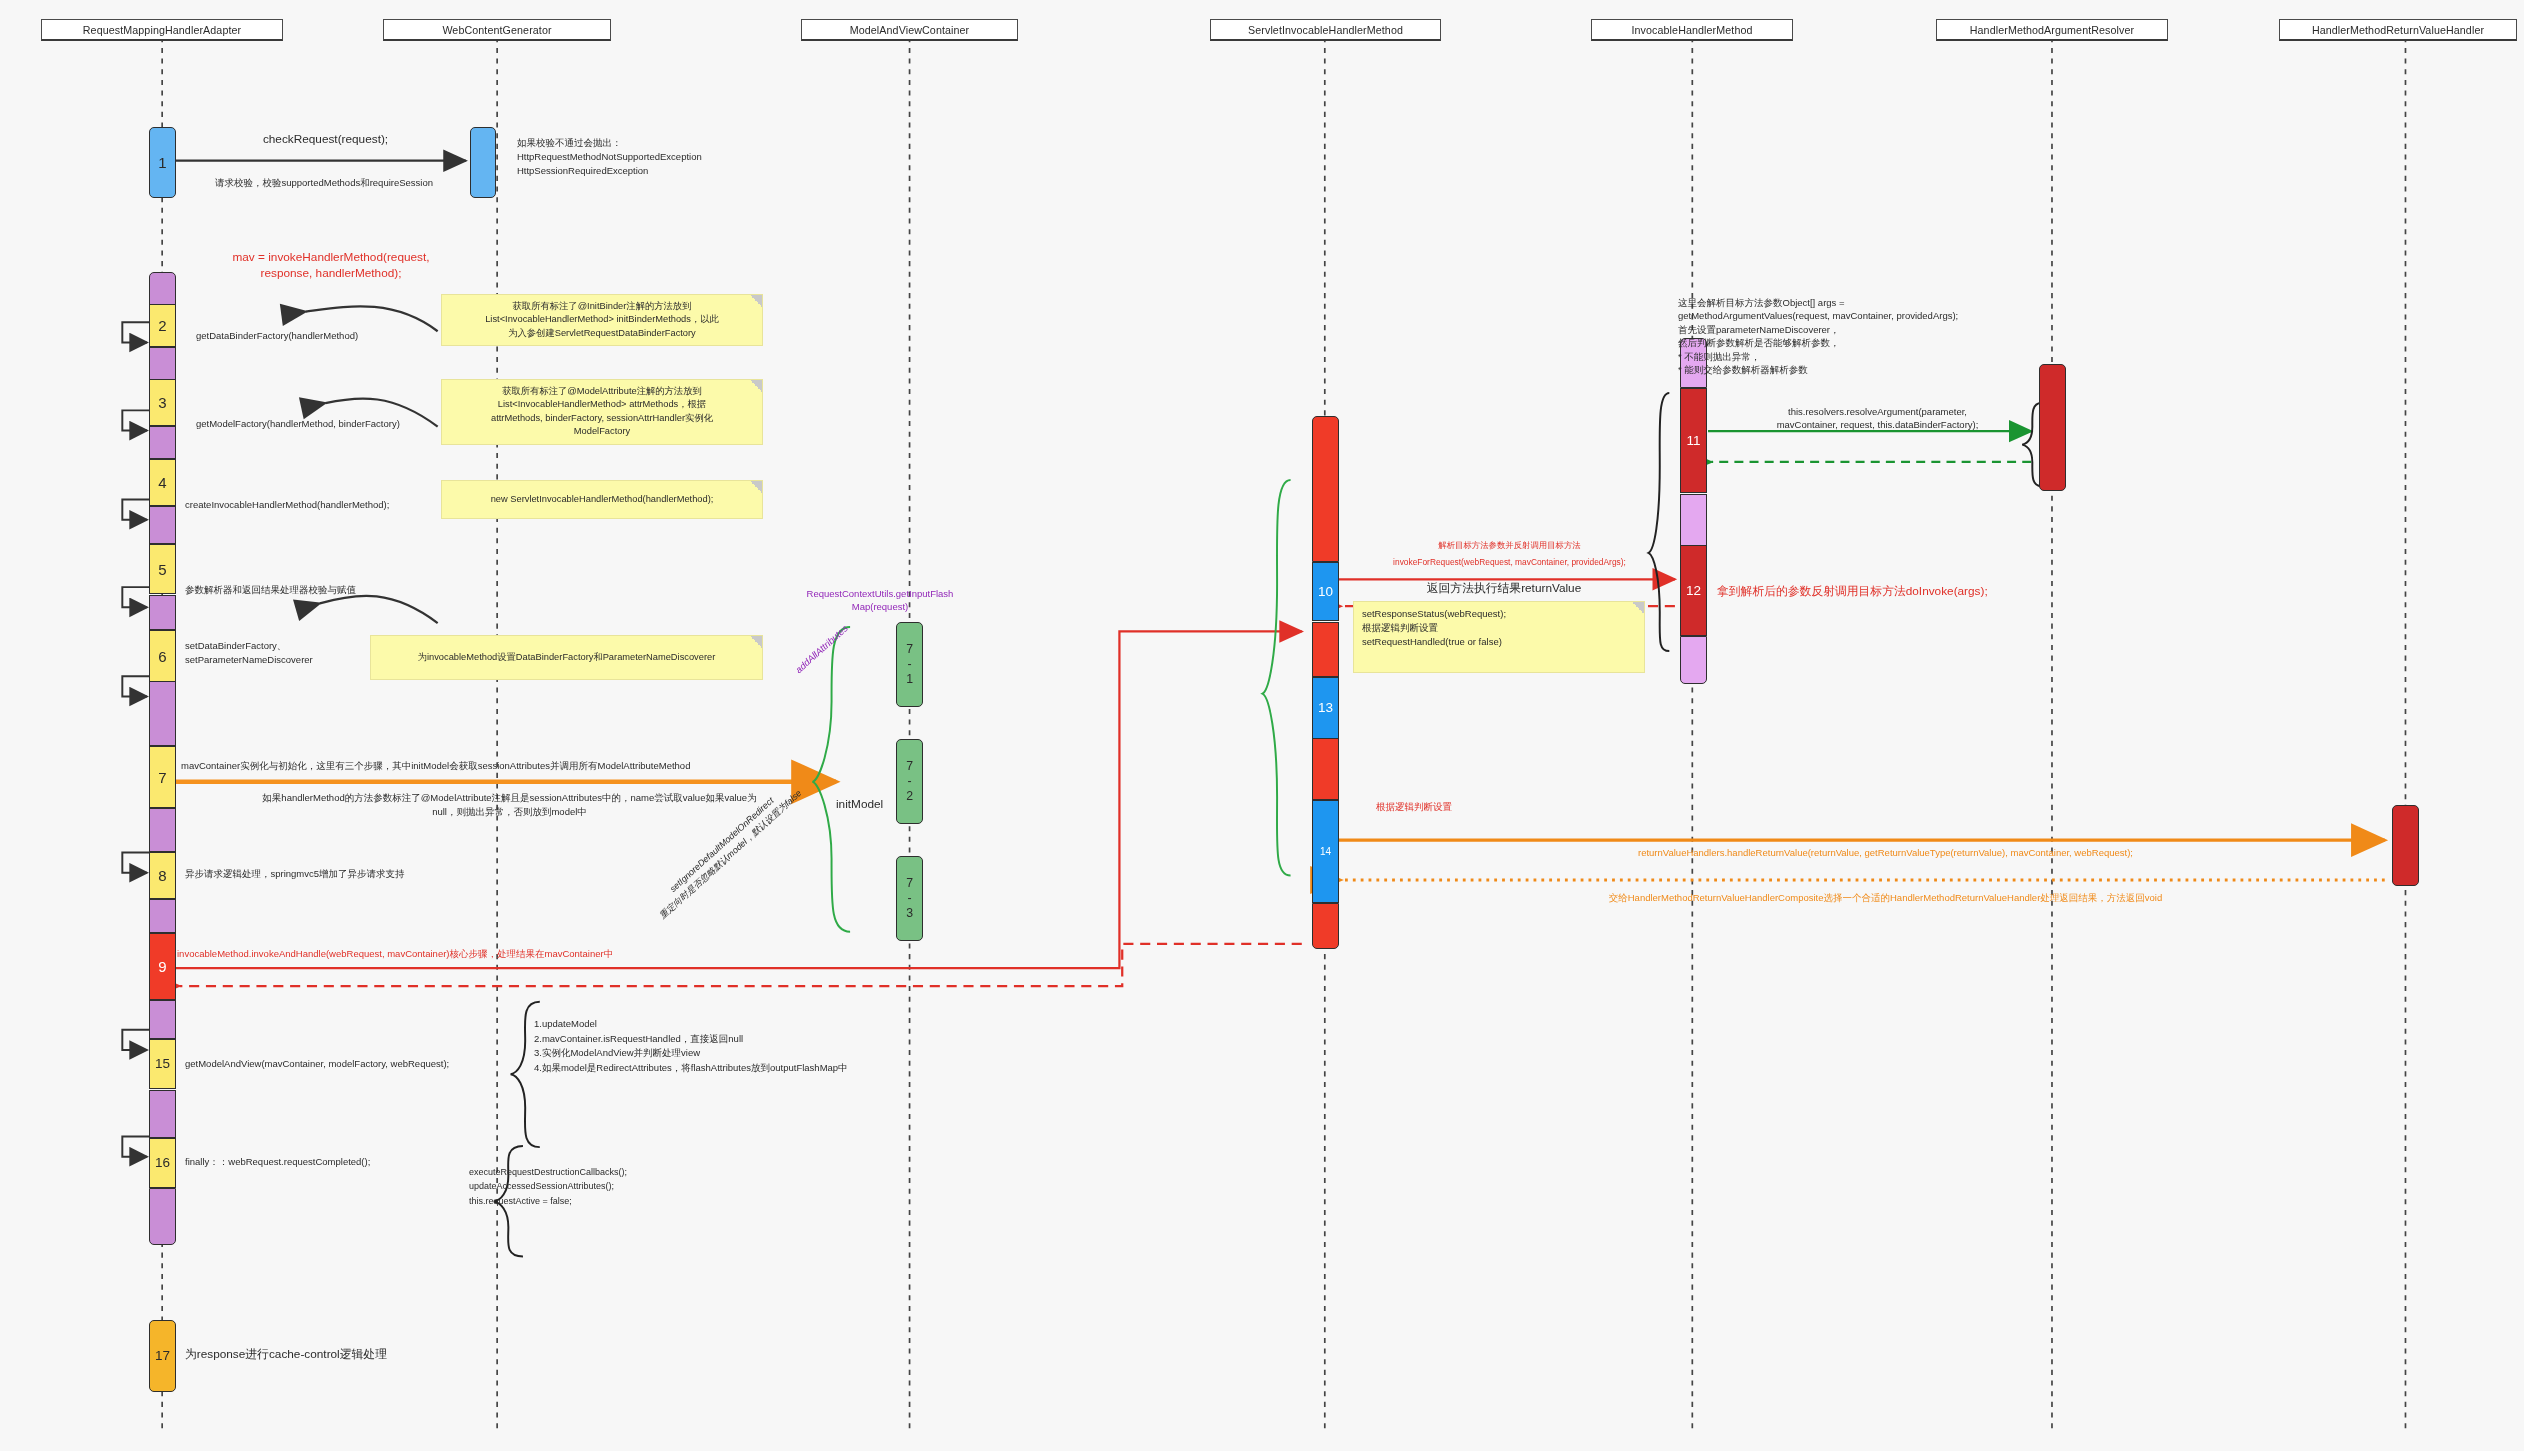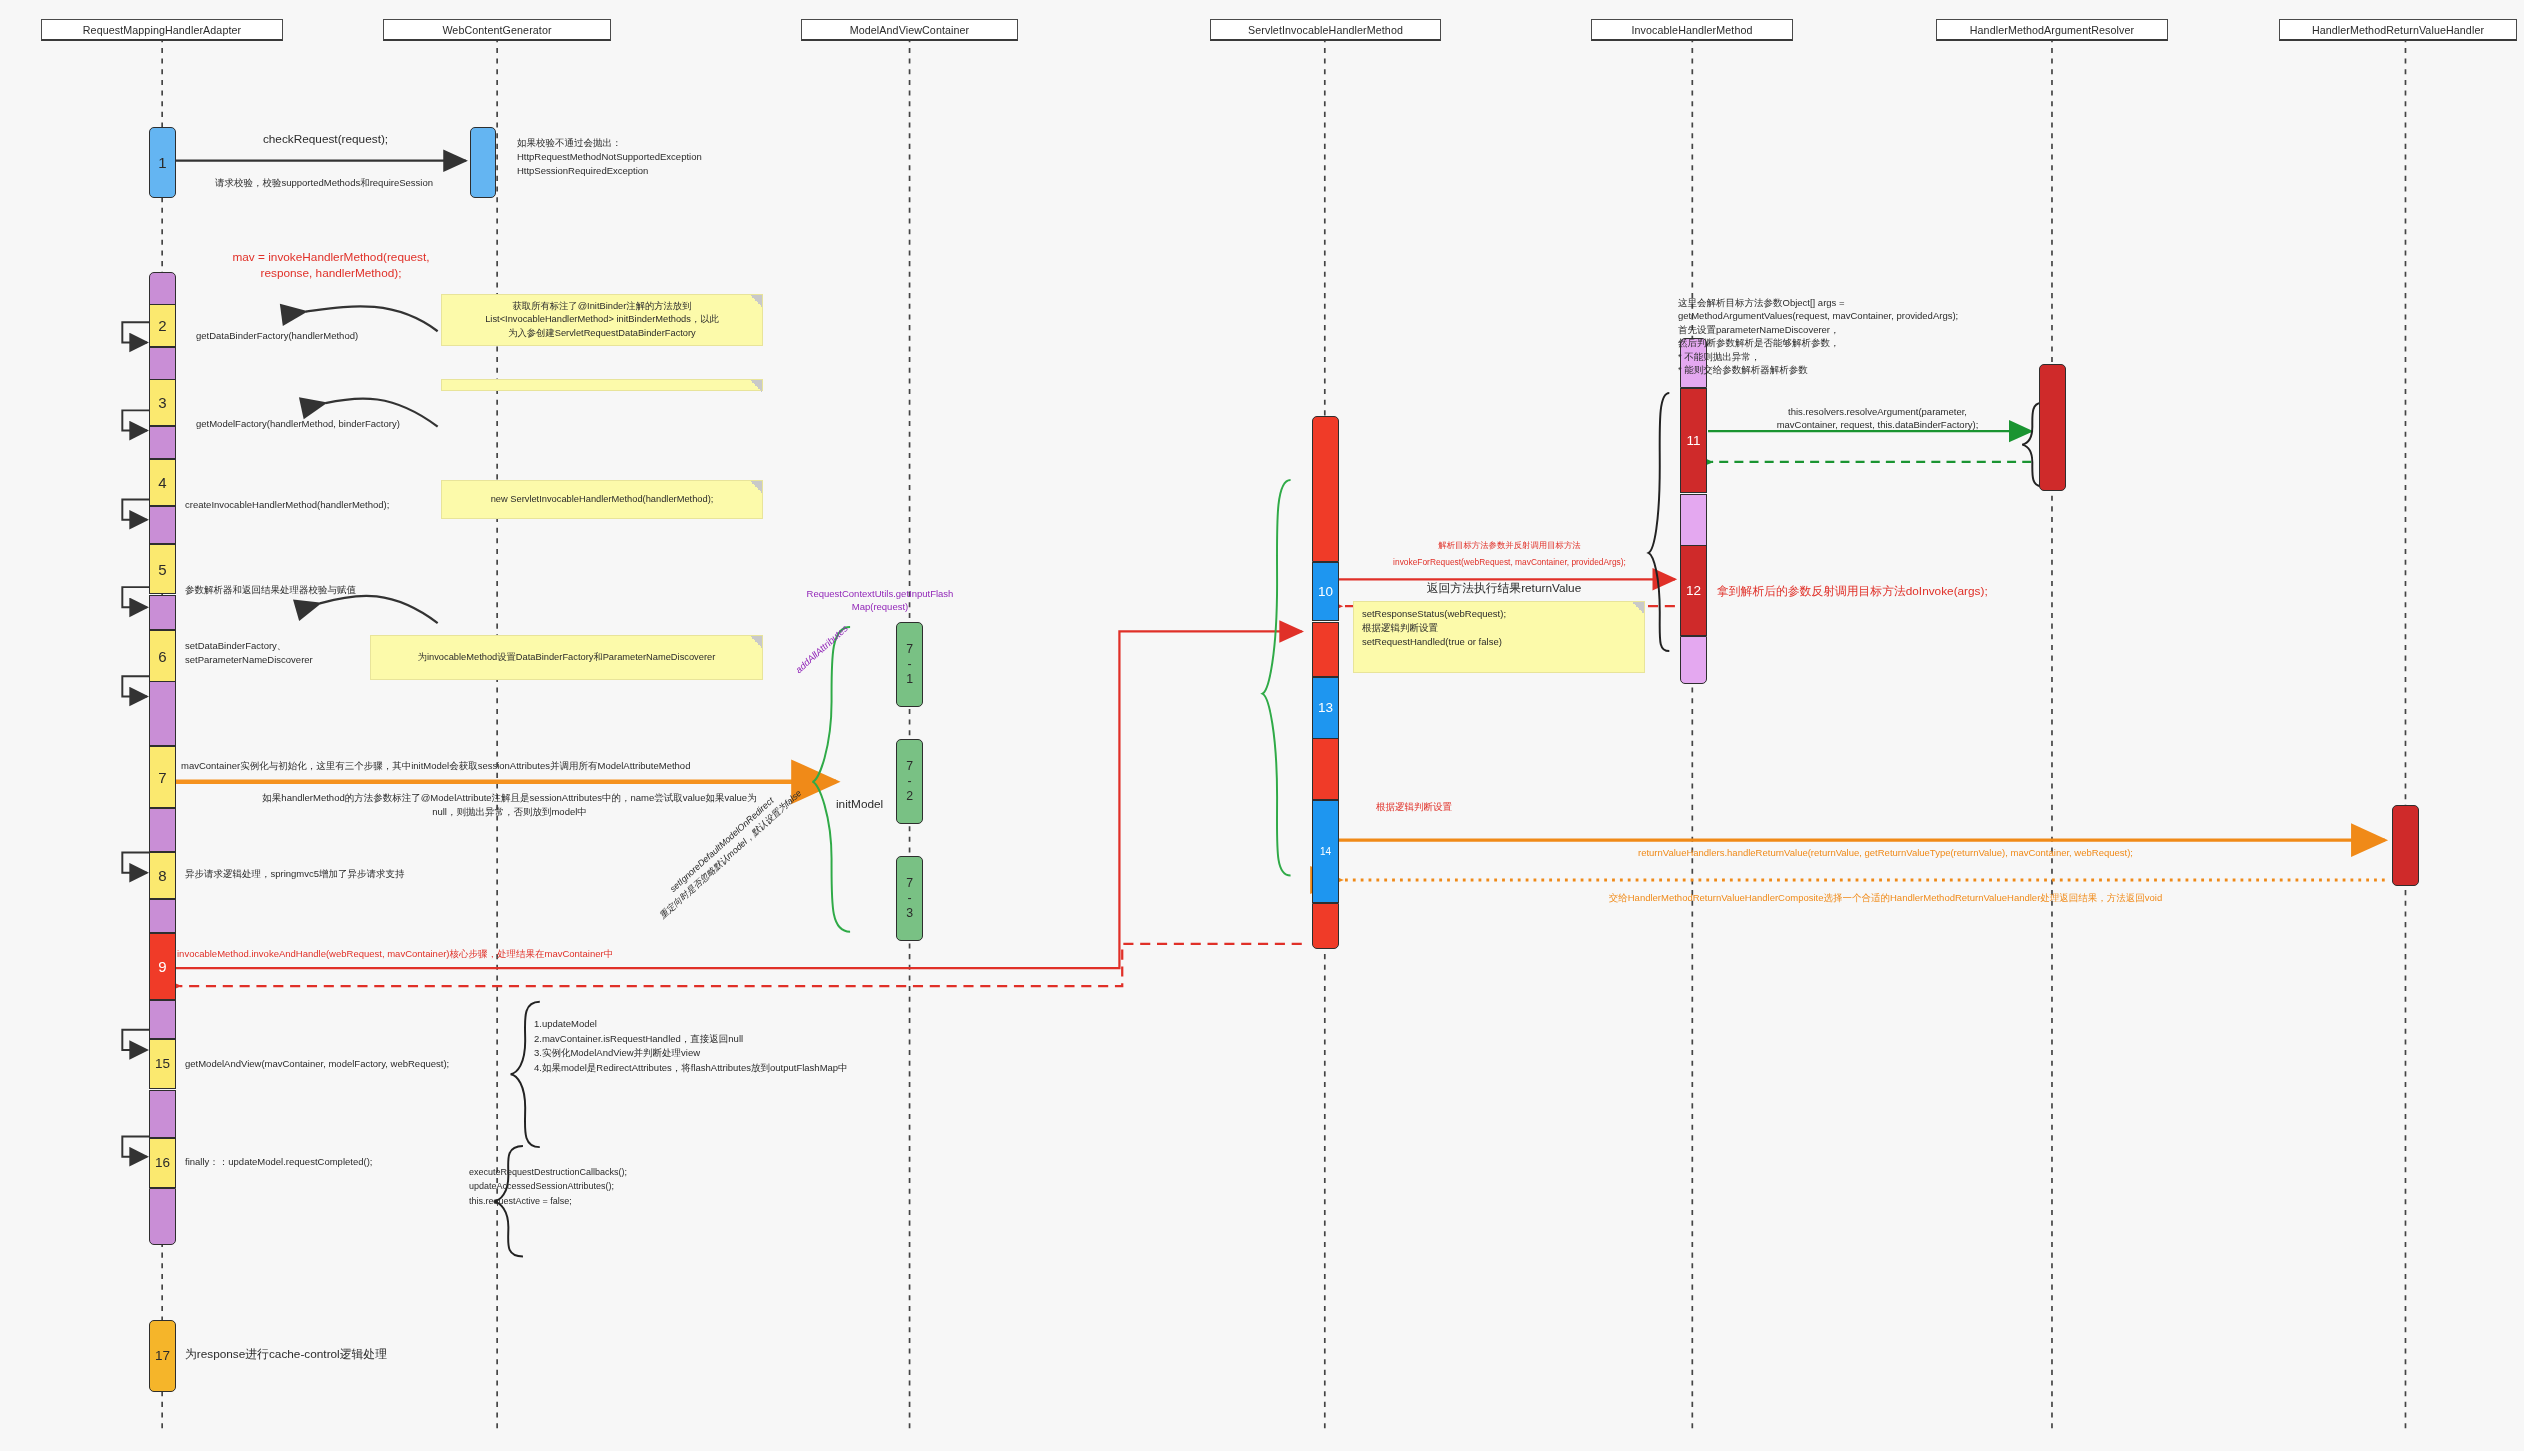--- a/index.html
+++ b/index.html
@@ -293,20 +293,24 @@
 
   <div class="note" style="left:441px; top:294px; width:322px;">
     <span class="fold"></span>
     <div style="white-space:pre-line;">获取所有标注了@InitBinder注解的方法放到
 List&lt;InvocableHandlerMethod&gt; initBinderMethods，以此
 为入参创建ServletRequestDataBinderFactory</div>
   </div>
 
   <div class="note" style="left:441px; top:379px; width:322px;">
     <span class="fold"></span>
+    <div style="white-space:pre-line;">获取所有标注了@ModelAttribute注解的方法放到
+List&lt;InvocableHandlerMethod&gt; attrMethods，根据
+attrMethods, binderFactory, sessionAttrHandler实例化
+ModelFactory</div>
   </div>
 
   <div class="note" style="left:441px; top:480px; width:322px; height:39px; display:flex; align-items:center; justify-content:center;">
     <span class="fold"></span>
     <div style="white-space:pre-line;">new ServletInvocableHandlerMethod(handlerMethod);</div>
   </div>
 
 
   <div class="note" style="left:370px; top:635px; width:393px; height:45px; display:flex; align-items:center; justify-content:center;">
     <span class="fold"></span>
@@ -357,21 +361,21 @@
 
   <div class="lbl" style="left:181px; top:760px;"><span>mavContainer实例化与初始化，这里有三个步骤，其中initModel会获取sessionAttributes并调用所有ModelAttributeMethod</span></div>
   <div class="lbl c" style="left:184px; top:791px; width:651px; white-space:pre-line; line-height:1.5;"><span>如果handlerMethod的方法参数标注了@ModelAttribute注解且是sessionAttributes中的，name尝试取value如果value为
 null，则抛出异常，否则放到model中</span></div>
 
   <div class="lbl" style="left:185px; top:868px;"><span>异步请求逻辑处理，springmvc5增加了异步请求支持</span></div>
 
   <div class="lbl red" style="left:177px; top:948px;"><span>invocableMethod.invokeAndHandle(webRequest, mavContainer)核心步骤，处理结果在mavContainer中</span></div>
 
   <div class="lbl" style="left:185px; top:1058px;"><span>getModelAndView(mavContainer, modelFactory, webRequest);</span></div>
-  <div class="lbl" style="left:185px; top:1156px;"><span>finally：：updateModel.requestCompleted();</span></div>
+  <div class="lbl" style="left:185px; top:1156px;"><span>finally：：webRequest.requestCompleted();</span></div>
   <div class="lbl big" style="left:185px; top:1347px;"><span>为response进行cache-control逻辑处理</span></div>
 
   <div class="lbl c purple" style="left:790px; top:588px; width:180px; white-space:pre-line; line-height:1.35; font-size:9.5px;"><span>RequestContextUtils.getInputFlash
 Map(request)</span></div>
   <div class="lbl purple rot" style="left:793px; top:667px; transform:rotate(-42deg); font-size:9.5px; font-style:italic;"><span>addAllAttributes</span></div>
   <div class="lbl big" style="left:836px; top:797px; font-size:11.8px;"><span>initModel</span></div>
   <div class="lbl rot" style="left:648px; top:903px; transform:rotate(-42deg); font-size:9px; font-style:italic; white-space:pre-line; line-height:1.45; text-align:center;"><span>setIgnoreDefaultModelOnRedirect
 重定向时是否忽略默认model，默认设置为false</span></div>
 
   <div class="lbl c red sm" style="left:1347px; top:540px; width:325px;"><span>解析目标方法参数并反射调用目标方法</span></div>

